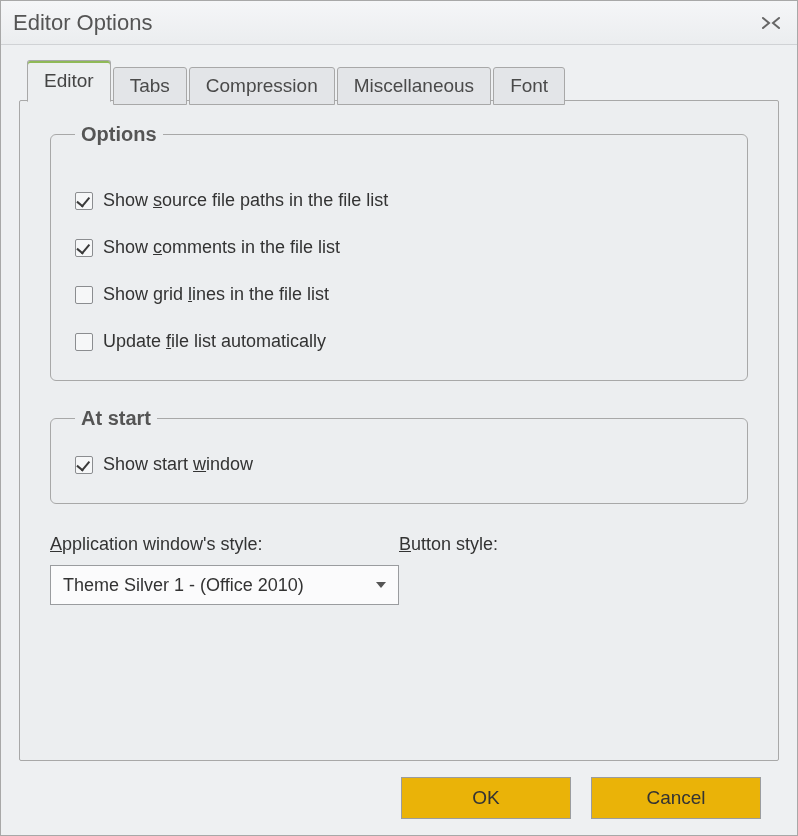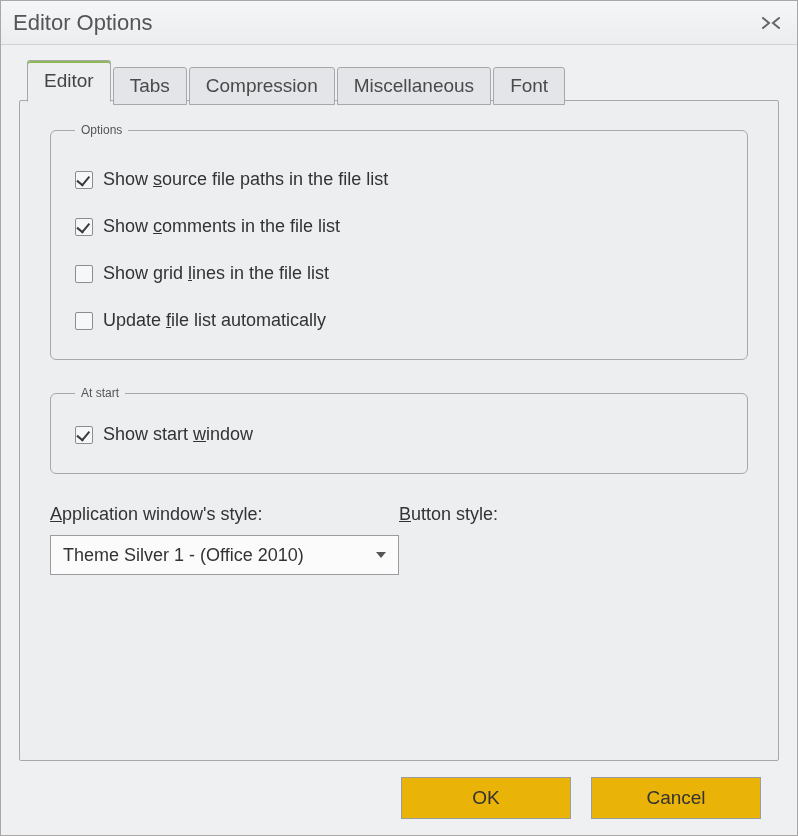--- a/index.html
+++ b/index.html
@@ -94,28 +94,29 @@
   }
 
   fieldset.group {
     border: 1px solid #a8a8a8;
     border-radius: 6px;
     margin: 0 0 26px 0;
     padding: 18px 24px 22px 24px;
   }
   fieldset.group legend {
     padding: 0 6px;
-    font-size: 12px;
+    font-size: 20px;
     color: #555;
+    font-weight: bold;
   }
   .chk-row {
     display: flex;
     align-items: center;
     gap: 10px;
-    margin: 14px 0 26px 0;
+    margin: 26px 0 26px 0;
     font-size: 18px;
     color: #333;
   }
   .chk-row:last-child { margin-bottom: 6px; }
 
   .chk {
     width: 18px; height: 18px;
     border: 1px solid #8b8d90;
     border-radius: 2px;
     background: #f6f7f8;

